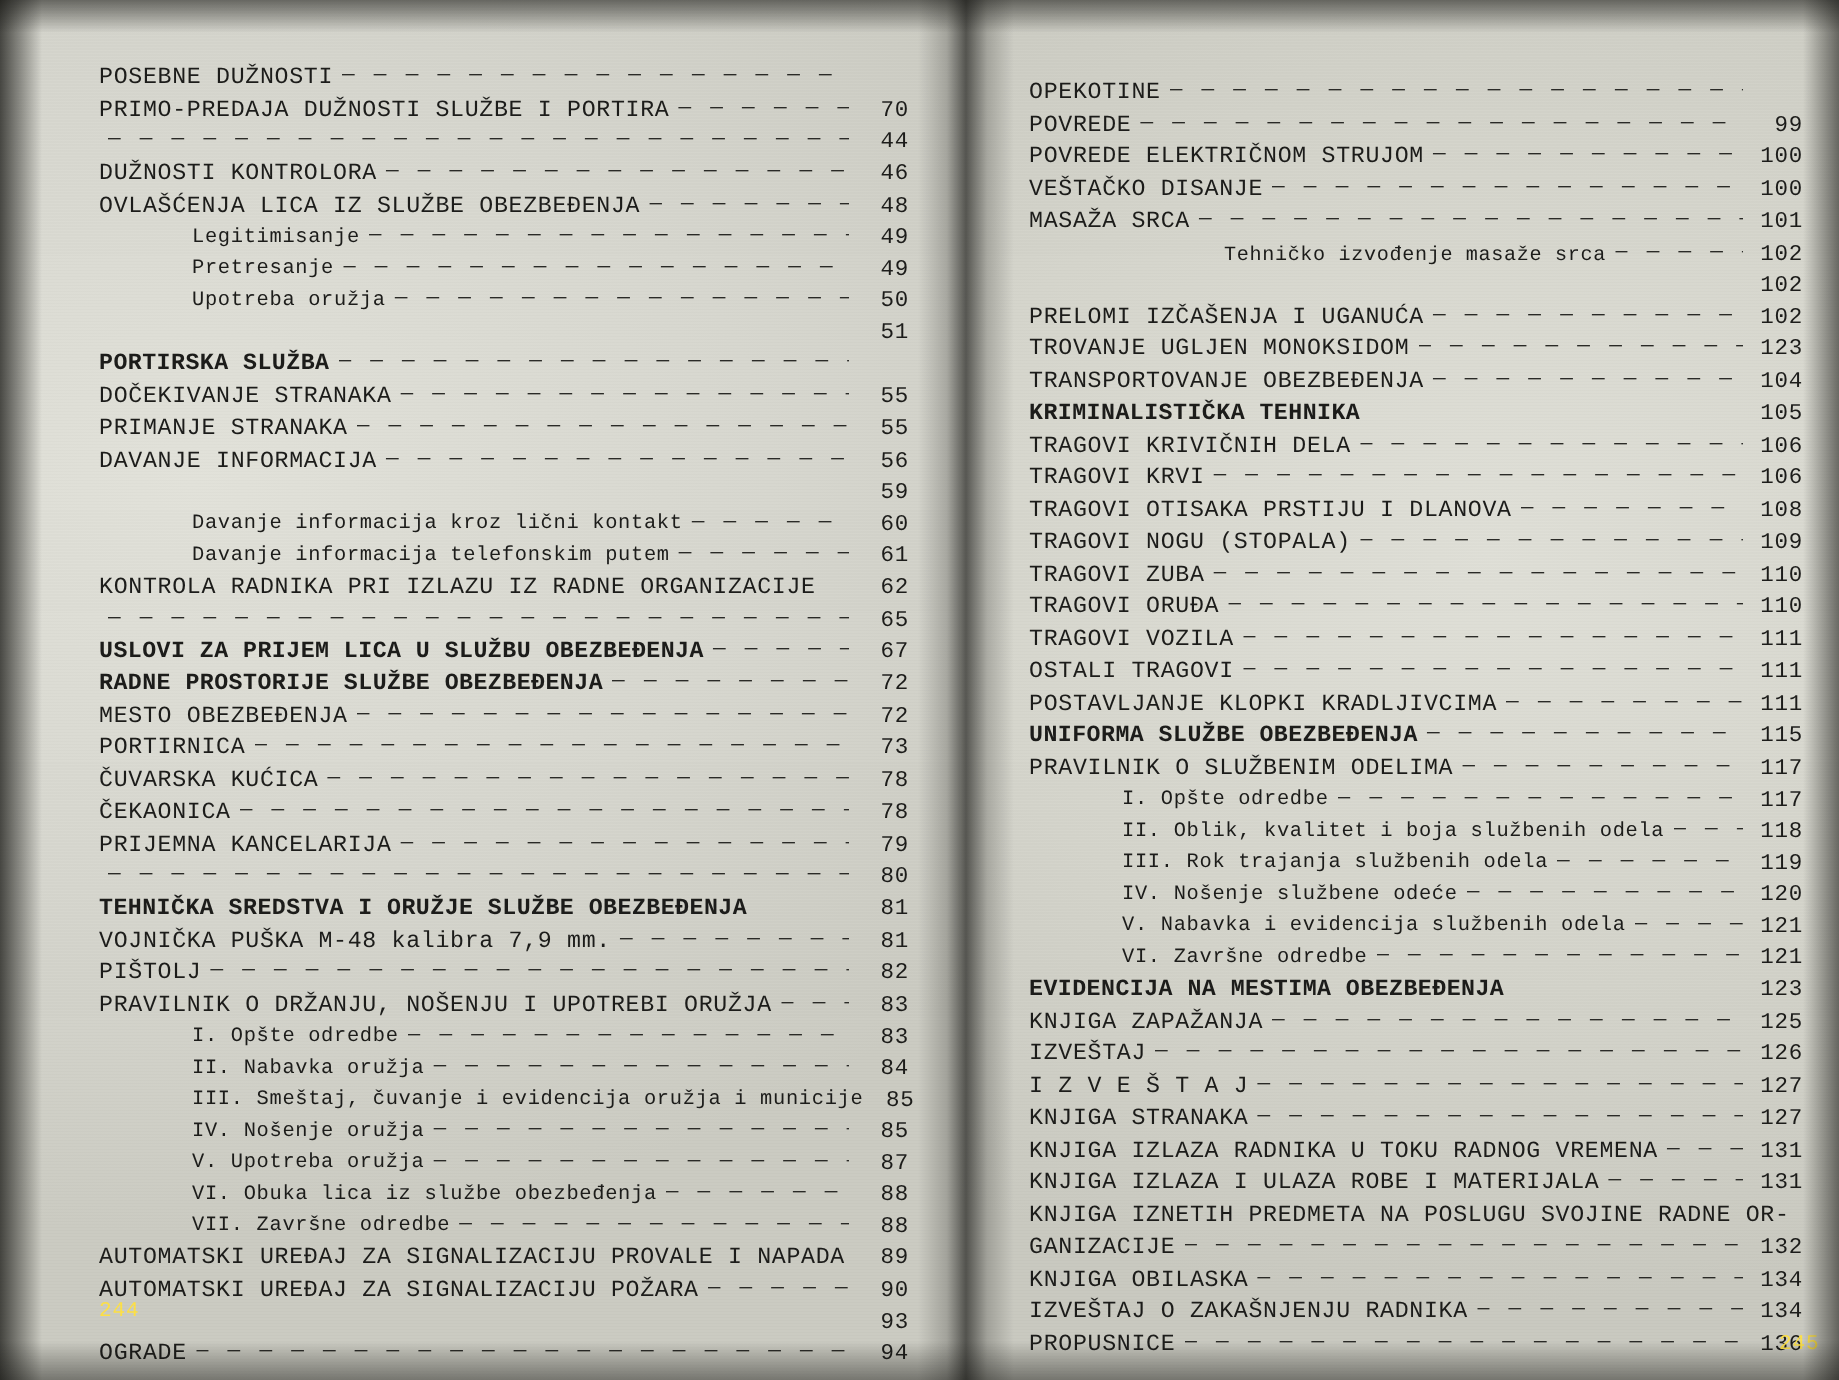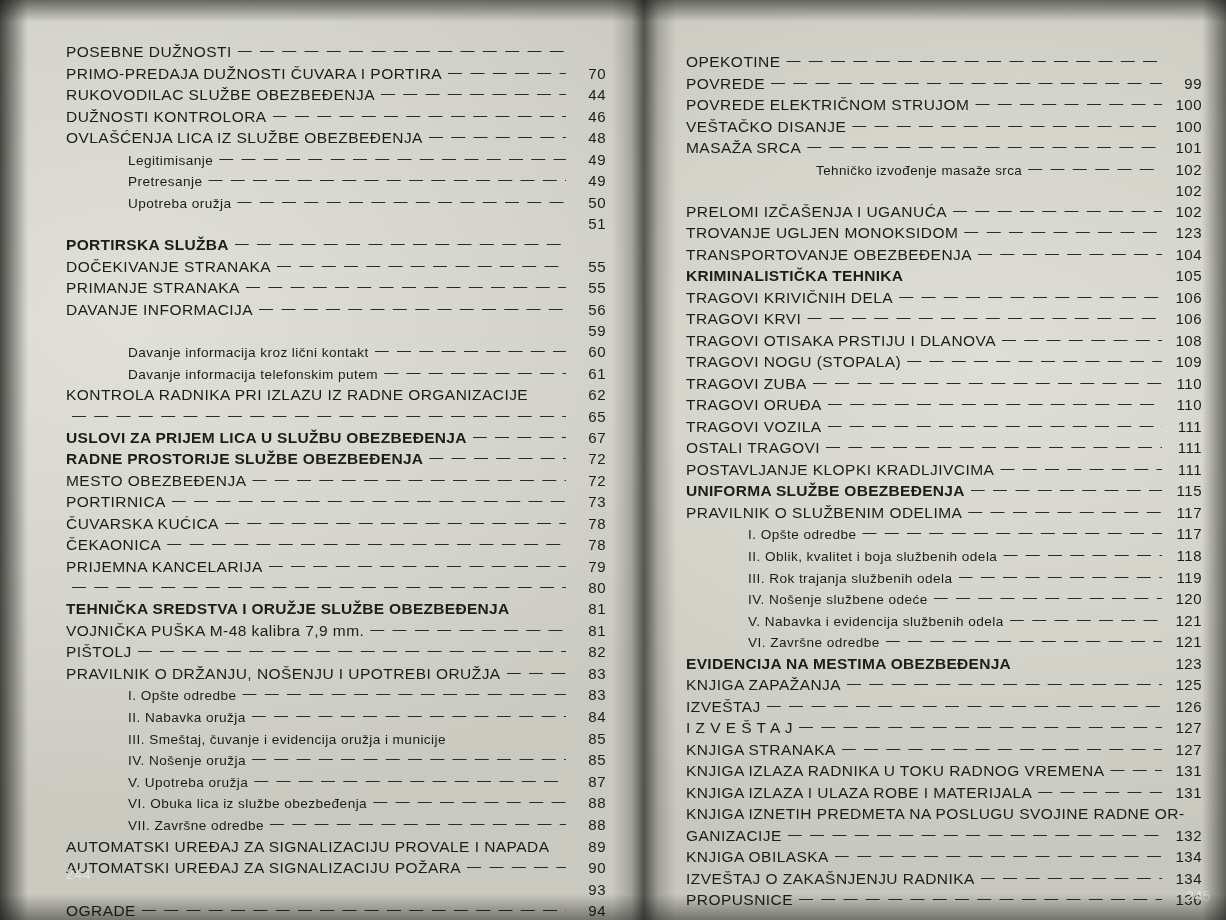--- a/index.html
+++ b/index.html
@@ -6,21 +6,21 @@
     margin: 0;
     padding: 0;
     background: #0d0d0d;
   }
   .page {
     position: relative;
     width: 1226px;
     height: 920px;
     overflow: hidden;
     background: #101010;
-    font-family: Liberation Sans, sans-serif;
+    font-family: Liberation Mono, monospace;
   }
   
   .sheet {
     position: absolute;
     top: 0;
     height: 920px;
     background: #dcdcd4;
   }
   .sheet.left {
     left: 0;
@@ -111,30 +111,30 @@
   .entry .pg {
     flex: 0 0 auto;
     width: 34px;
     text-align: right;
     font-size: 15px;
     letter-spacing: .5px;
   }
 
   
   .lvl0 { margin-left: 0; }
-  .lvl1 { margin-left: 62px; font-size: 13.6px; }
+  .lvl1 { margin-left: 62px; font-size: 13.6px; align-items: center; }
   .lvl2 { margin-left: 130px; font-size: 13.4px; }
   .bold .txt { font-weight: bold; letter-spacing: .3px; }
   .entry.nodash .txt { flex: 1 1 auto; }
 
   .folio {
     position: absolute;
     font-size: 14px;
     letter-spacing: .6px;
-    color: #e5e5e5;
+    color: #fde047;
   }
   .folio.left  { left: 66px;  top: 866px; }
   .folio.right { left: 1186px; top: 888px; }
 
   
   .entry + .entry { margin-top: 6.0px; }
 </style>
 </head>
 <body>
 
@@ -143,26 +143,25 @@
   <div class="sheet left"></div>
   <div class="sheet right"></div>
 
   <div class="col left" id="col-left">
       <div class="entry lvl0">
         <span class="txt">POSEBNE DUŽNOSTI</span>
         <span class="dashes">— — — — — — — — — — — — — — — — — — — — — — — — — — — — — — — — — — — — — — — — </span>
         <span class="pg"></span>
       </div>
       <div class="entry lvl0">
-        <span class="txt">PRIMO-PREDAJA DUŽNOSTI ČUVARA I PORTIRA</span>
+        <span class="txt">PRIMO-PREDAJA DUŽNOSTI SLUŽBE I PORTIRA</span>
         <span class="dashes">— — — — — — — — — — — — — — — — — — — — — — — — — — — — — — — — — — — — — — — — </span>
         <span class="pg">70</span>
       </div>
       <div class="entry lvl0">
-        <span class="txt">RUKOVODILAC SLUŽBE OBEZBEĐENJA</span>
         <span class="dashes">— — — — — — — — — — — — — — — — — — — — — — — — — — — — — — — — — — — — — — — — </span>
         <span class="pg">44</span>
       </div>
       <div class="entry lvl0">
         <span class="txt">DUŽNOSTI KONTROLORA</span>
         <span class="dashes">— — — — — — — — — — — — — — — — — — — — — — — — — — — — — — — — — — — — — — — — </span>
         <span class="pg">46</span>
       </div>
       <div class="entry lvl0">
         <span class="txt">OVLAŠĆENJA LICA IZ SLUŽBE OBEZBEĐENJA</span>

